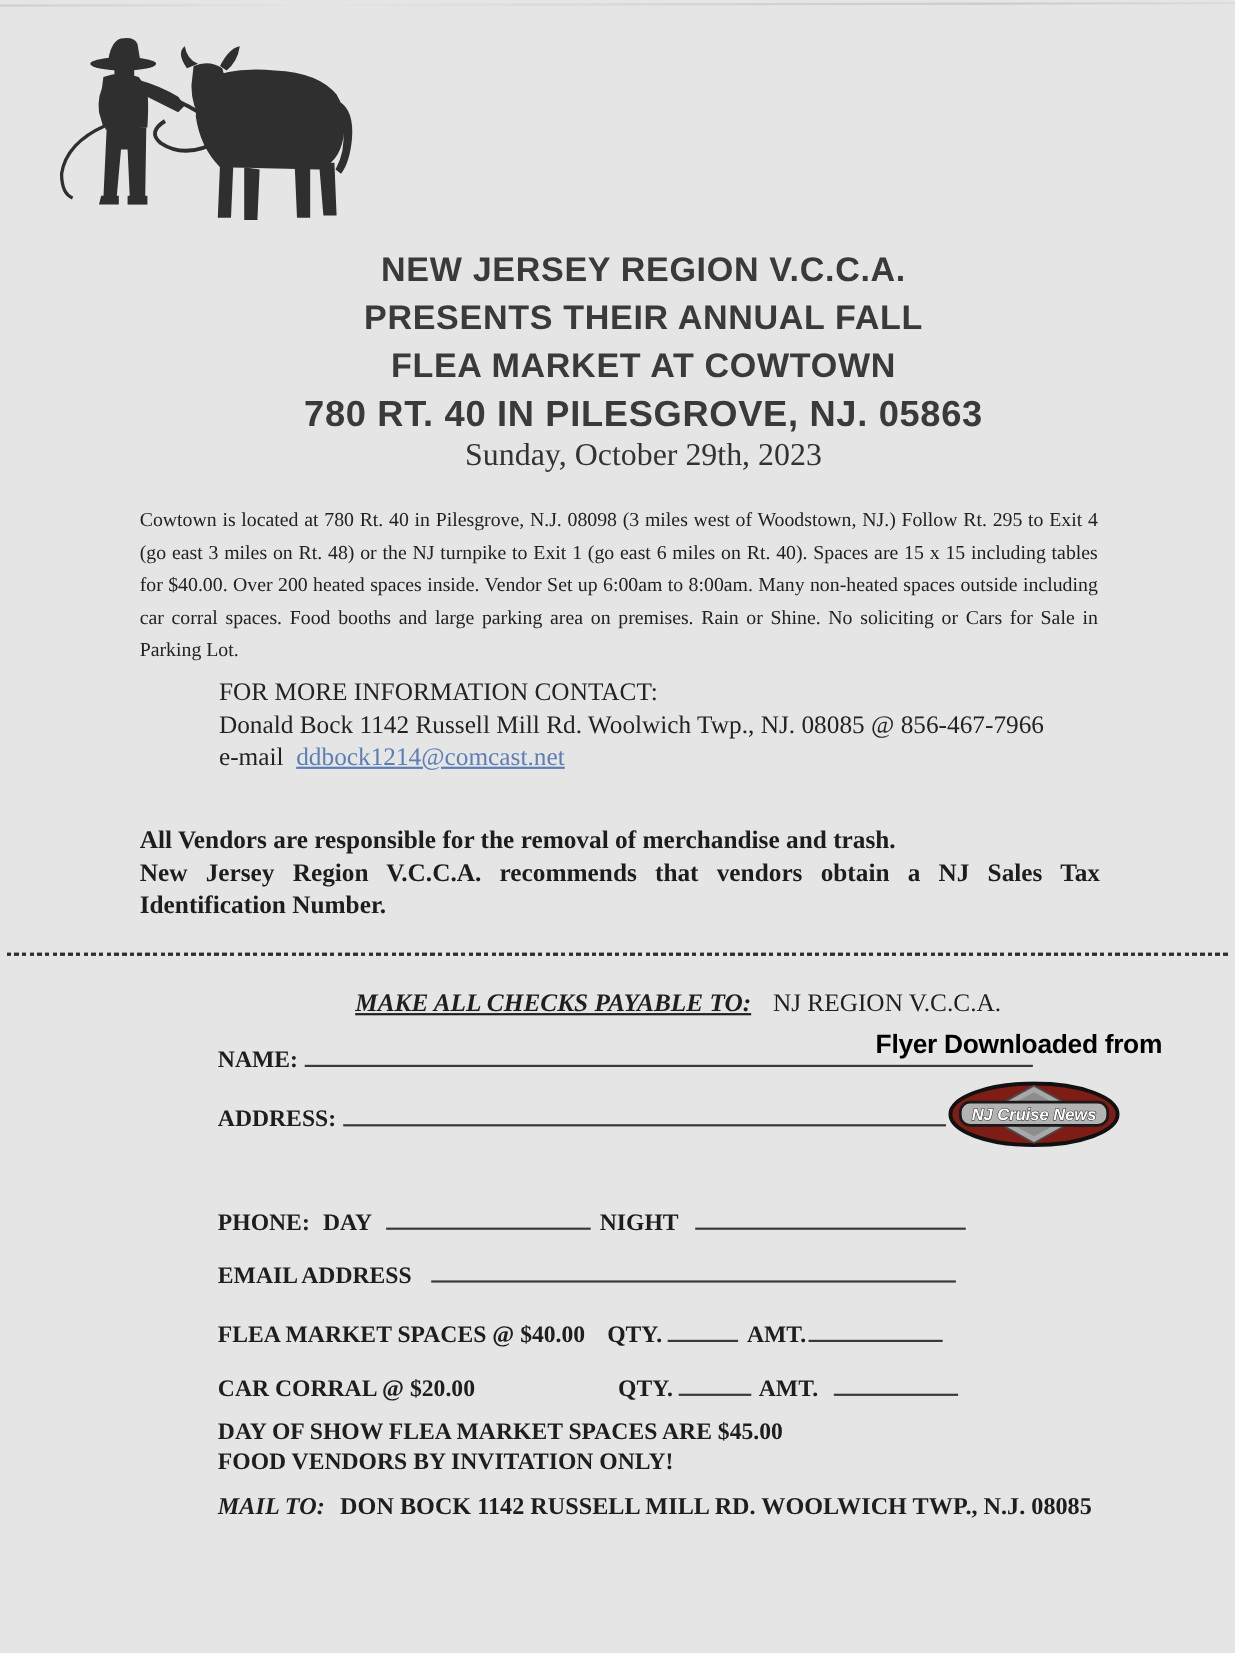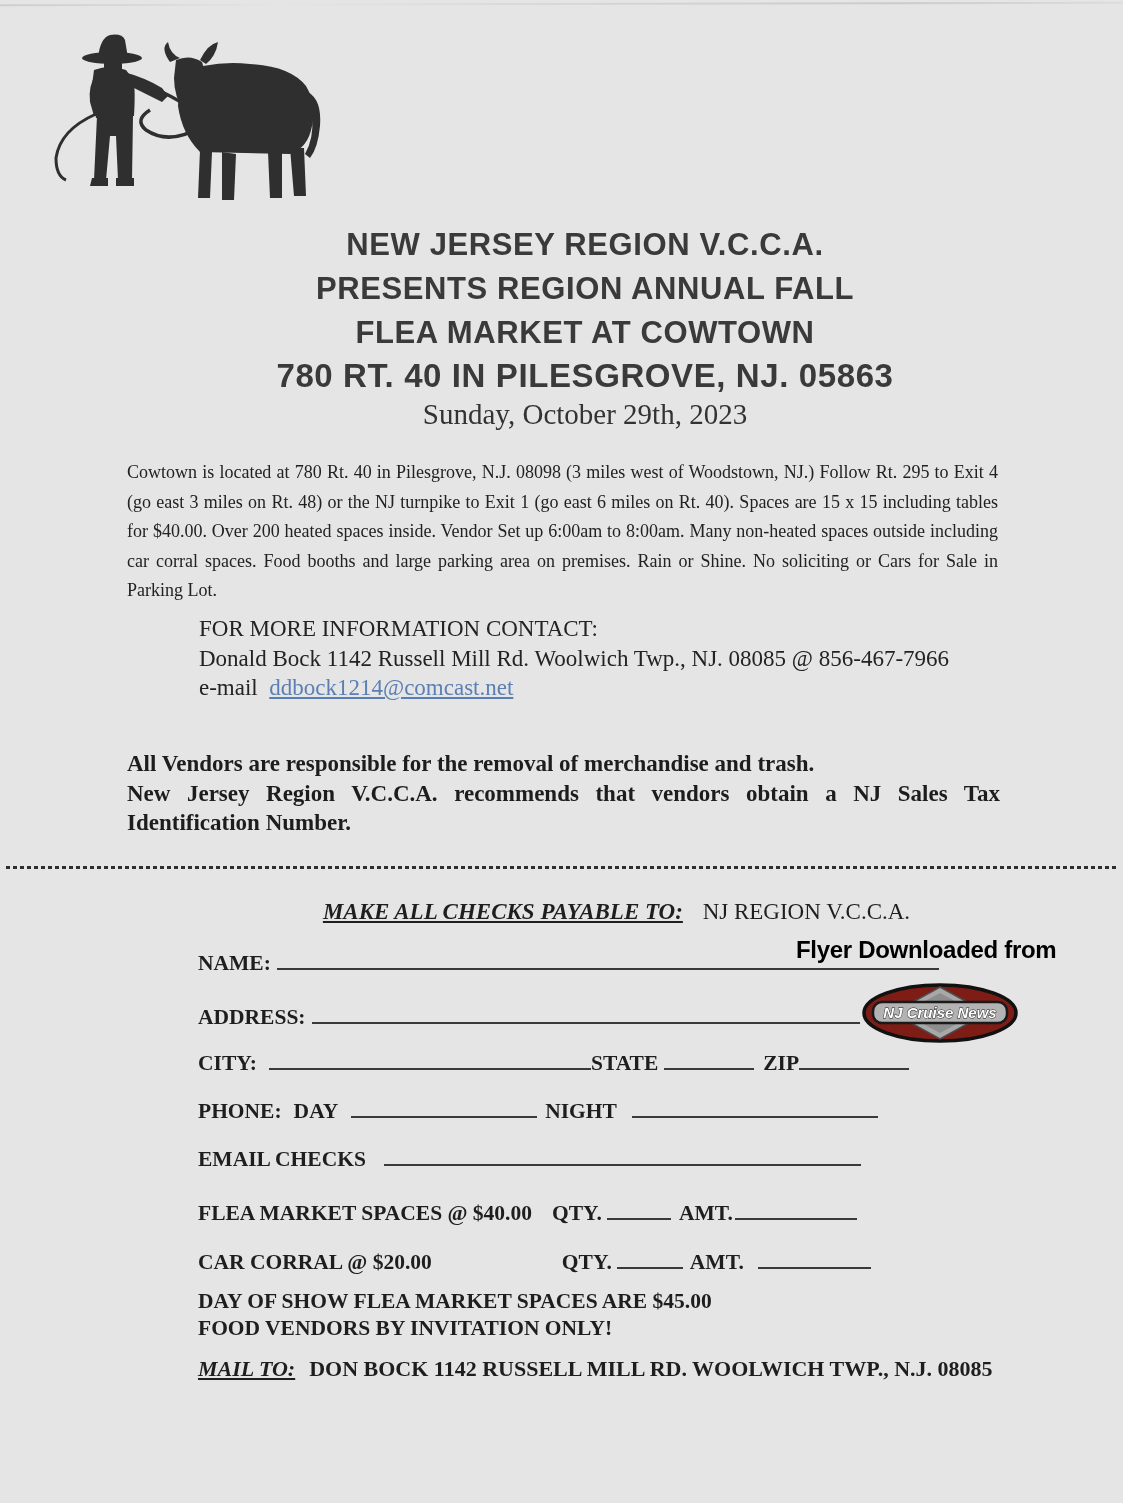--- a/index.html
+++ b/index.html
@@ -38,21 +38,21 @@
   .r-name{top:946px;}
   .r-address{top:1000px;}
   .r-city{top:1046px;}
   .r-phone{top:1094px;}
   .r-email{top:1142px;}
   .r-flea{top:1196px;}
   .r-car{top:1245px;}
   .r-note1{top:1289px;}
   .r-note2{top:1316px;}
   .r-mail{top:1356px;font-size:22px;}
-  .mail-label{font-style:italic;text-decoration:underline;margin-top:43px;}
+  .mail-label{font-style:italic;margin-top:43px;}
   .mail-value{margin-left:14px;}
   .wm-caption{position:absolute;left:796px;top:936px;
     font-family:"Liberation Sans",sans-serif;font-weight:bold;font-size:24px;
     letter-spacing:-.3px;color:#000;text-align:center;}
   .badge{position:absolute;left:861px;top:983px;width:158px;height:60px;}
 </style>
 </head>
 <body>
 
 <div class="page">
@@ -80,21 +80,21 @@
       <path d="M130,44 Q160,30 200,34 Q240,36 256,56 Q266,72 262,96 Q258,118 240,124 L150,122 Q132,104 128,76 Z"></path>
       <path d="M150,120 l-2,48 12,0 2,-46 z"></path>
       <path d="M172,122 l0,48 12,0 2,-46 z"></path>
       <path d="M218,122 l2,46 12,0 0,-46 z"></path>
       <path d="M240,118 l4,48 12,0 -2,-48 z"></path>
       <path d="M258,62 Q272,70 270,96 Q268,118 260,128 L255,124 Q264,108 262,88 Q260,72 252,68 Z"></path>
     </g>
   </svg>
 
   <div class="t-line t1">NEW JERSEY REGION V.C.C.A.</div>
-  <div class="t-line t2">PRESENTS REGION ANNUAL FALL</div>
+  <div class="t-line t2">PRESENTS THEIR ANNUAL FALL</div>
   <div class="t-line t3">FLEA MARKET AT COWTOWN</div>
   <div class="t-line t4">780 RT. 40 IN PILESGROVE, NJ. 05863</div>
   <div class="t-date">Sunday, October 29th, 2023</div>
 
   <div class="intro">Cowtown is located at 780 Rt. 40 in Pilesgrove, N.J. 08098 (3 miles west of Woodstown, NJ.) Follow Rt. 295 to Exit 4 (go east 3 miles on Rt. 48) or the NJ turnpike to Exit 1 (go east 6 miles on Rt. 40).  Spaces are 15 x 15 including tables for $40.00.  Over 200 heated spaces inside. Vendor Set up 6:00am to 8:00am.  Many non-heated spaces outside including car corral spaces.  Food booths and large parking area on premises.  Rain or Shine. No soliciting or Cars for Sale in Parking Lot.</div>
 
   <div class="contact">
     <div>FOR MORE INFORMATION CONTACT:</div>
     <div>Donald Bock 1142 Russell Mill Rd. Woolwich Twp., NJ. 08085 @ 856-467-7966</div>
     <div>
@@ -125,30 +125,27 @@
   </svg>
 
   <div class="frow r-address">
     <span>ADDRESS:</span><span class="fill" style="width:548px;margin-left:6px;"></span>
   </div>
 
   <div class="frow r-name">
     <span>NAME:</span><span class="fill" style="width:662px;margin-left:6px;"></span>
   </div>
 
-  <div class="frow r-city">
-    <span>CITY:</span><span class="fill" style="width:322px;margin-left:12px;"></span><span>STATE</span><span class="fill" style="width:90px;margin-left:6px;"></span><span style="margin-left:9px;">ZIP</span><span class="fill" style="width:110px;"></span>
-  </div>
 
   <div class="frow r-phone">
     <span>PHONE:</span><span style="margin-left:12px;">DAY</span><span class="fill" style="width:186px;margin-left:13px;"></span><span style="margin-left:8px;">NIGHT</span><span class="fill" style="width:246px;margin-left:15px;"></span>
   </div>
 
   <div class="frow r-email">
-    <span>EMAIL CHECKS</span><span class="fill" style="width:477px;margin-left:18px;"></span>
+    <span>EMAIL ADDRESS</span><span class="fill" style="width:477px;margin-left:18px;"></span>
   </div>
 
   <div class="frow r-flea">
     <span>FLEA MARKET SPACES @ $40.00</span><span style="margin-left:20px;">QTY.</span><span class="fill" style="width:64px;margin-left:5px;"></span><span style="margin-left:8px;">AMT.</span><span class="fill" style="width:122px;margin-left:2px;"></span>
   </div>
 
   <div class="frow r-car">
     <span>CAR CORRAL @ $20.00</span><span style="margin-left:130px;">QTY.</span><span class="fill" style="width:66px;margin-left:5px;"></span><span style="margin-left:7px;">AMT.</span><span class="fill" style="width:113px;margin-left:14px;"></span>
   </div>
 

